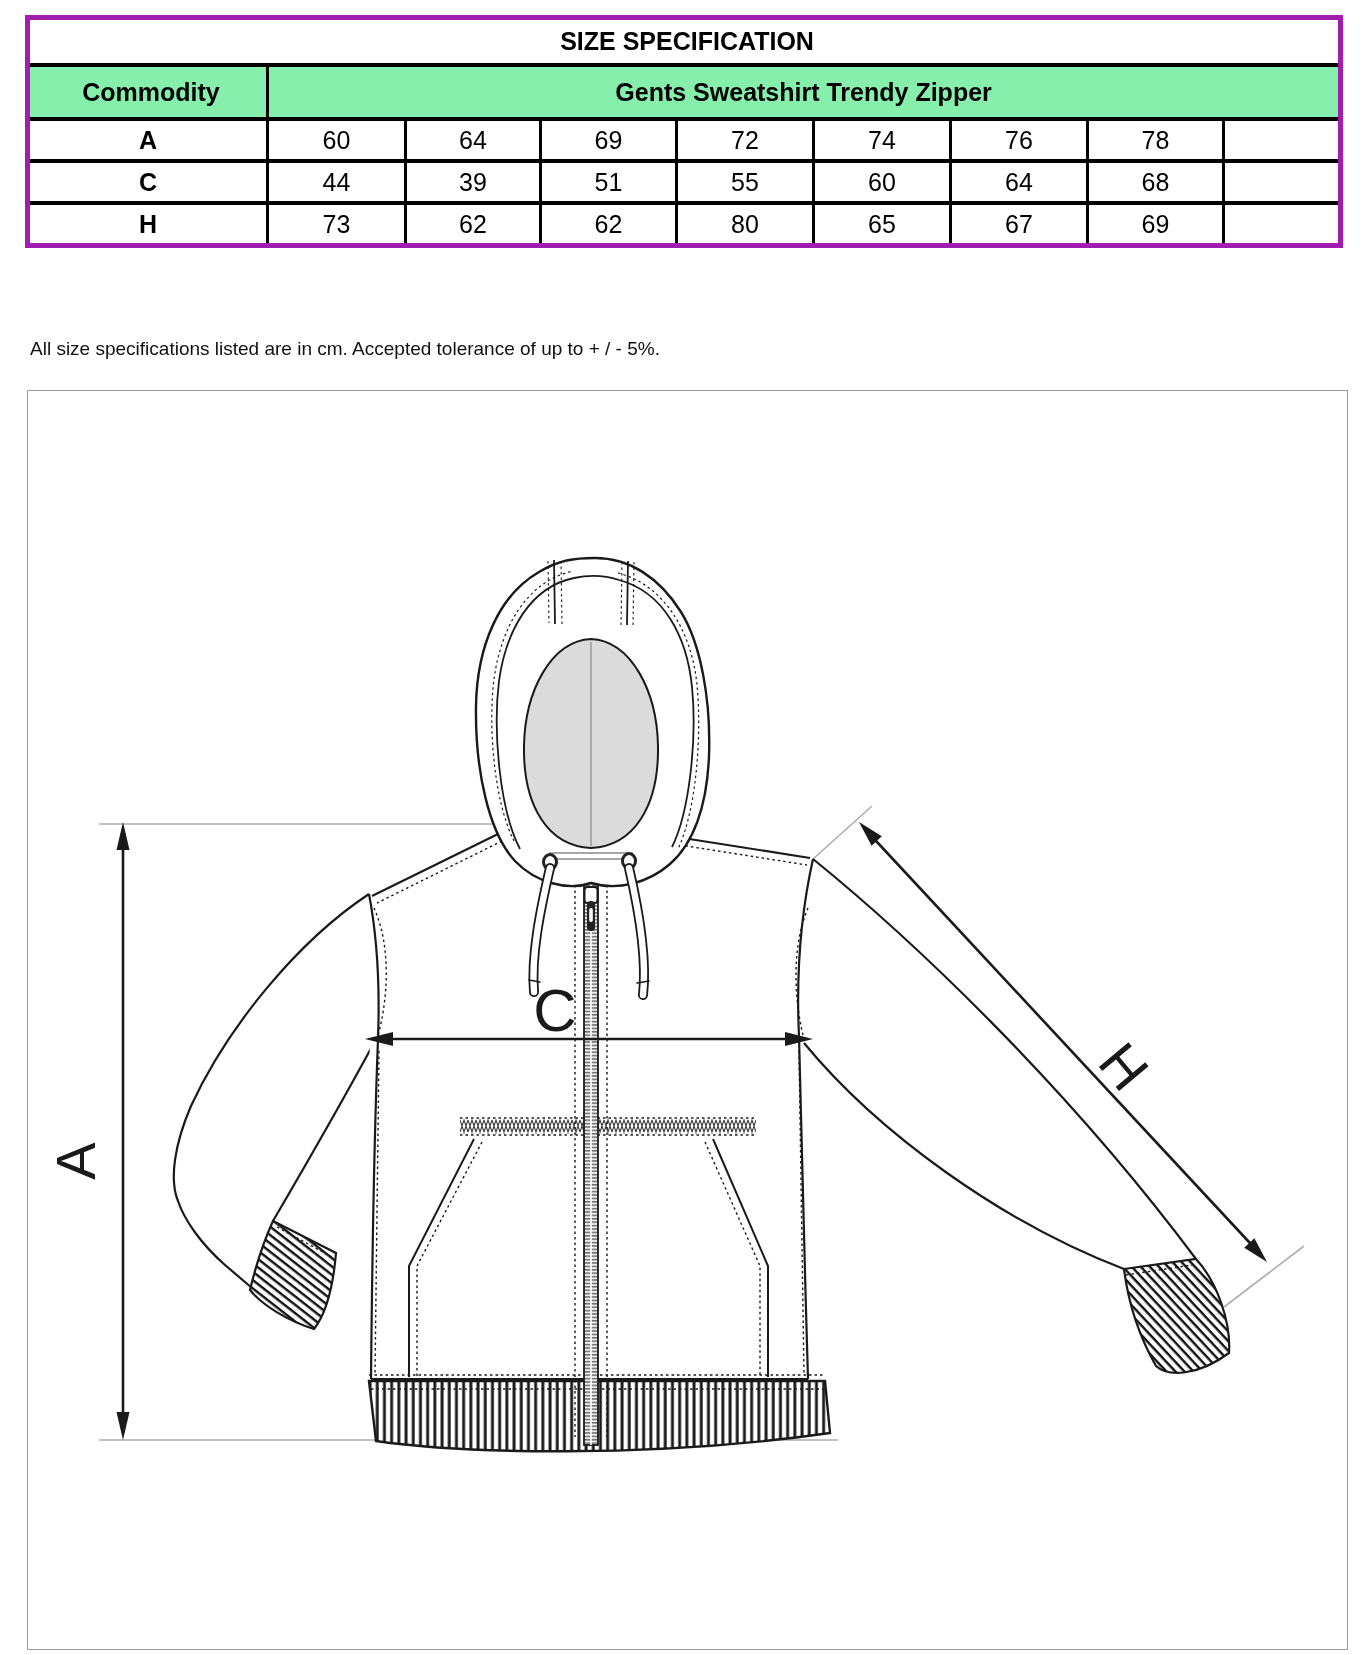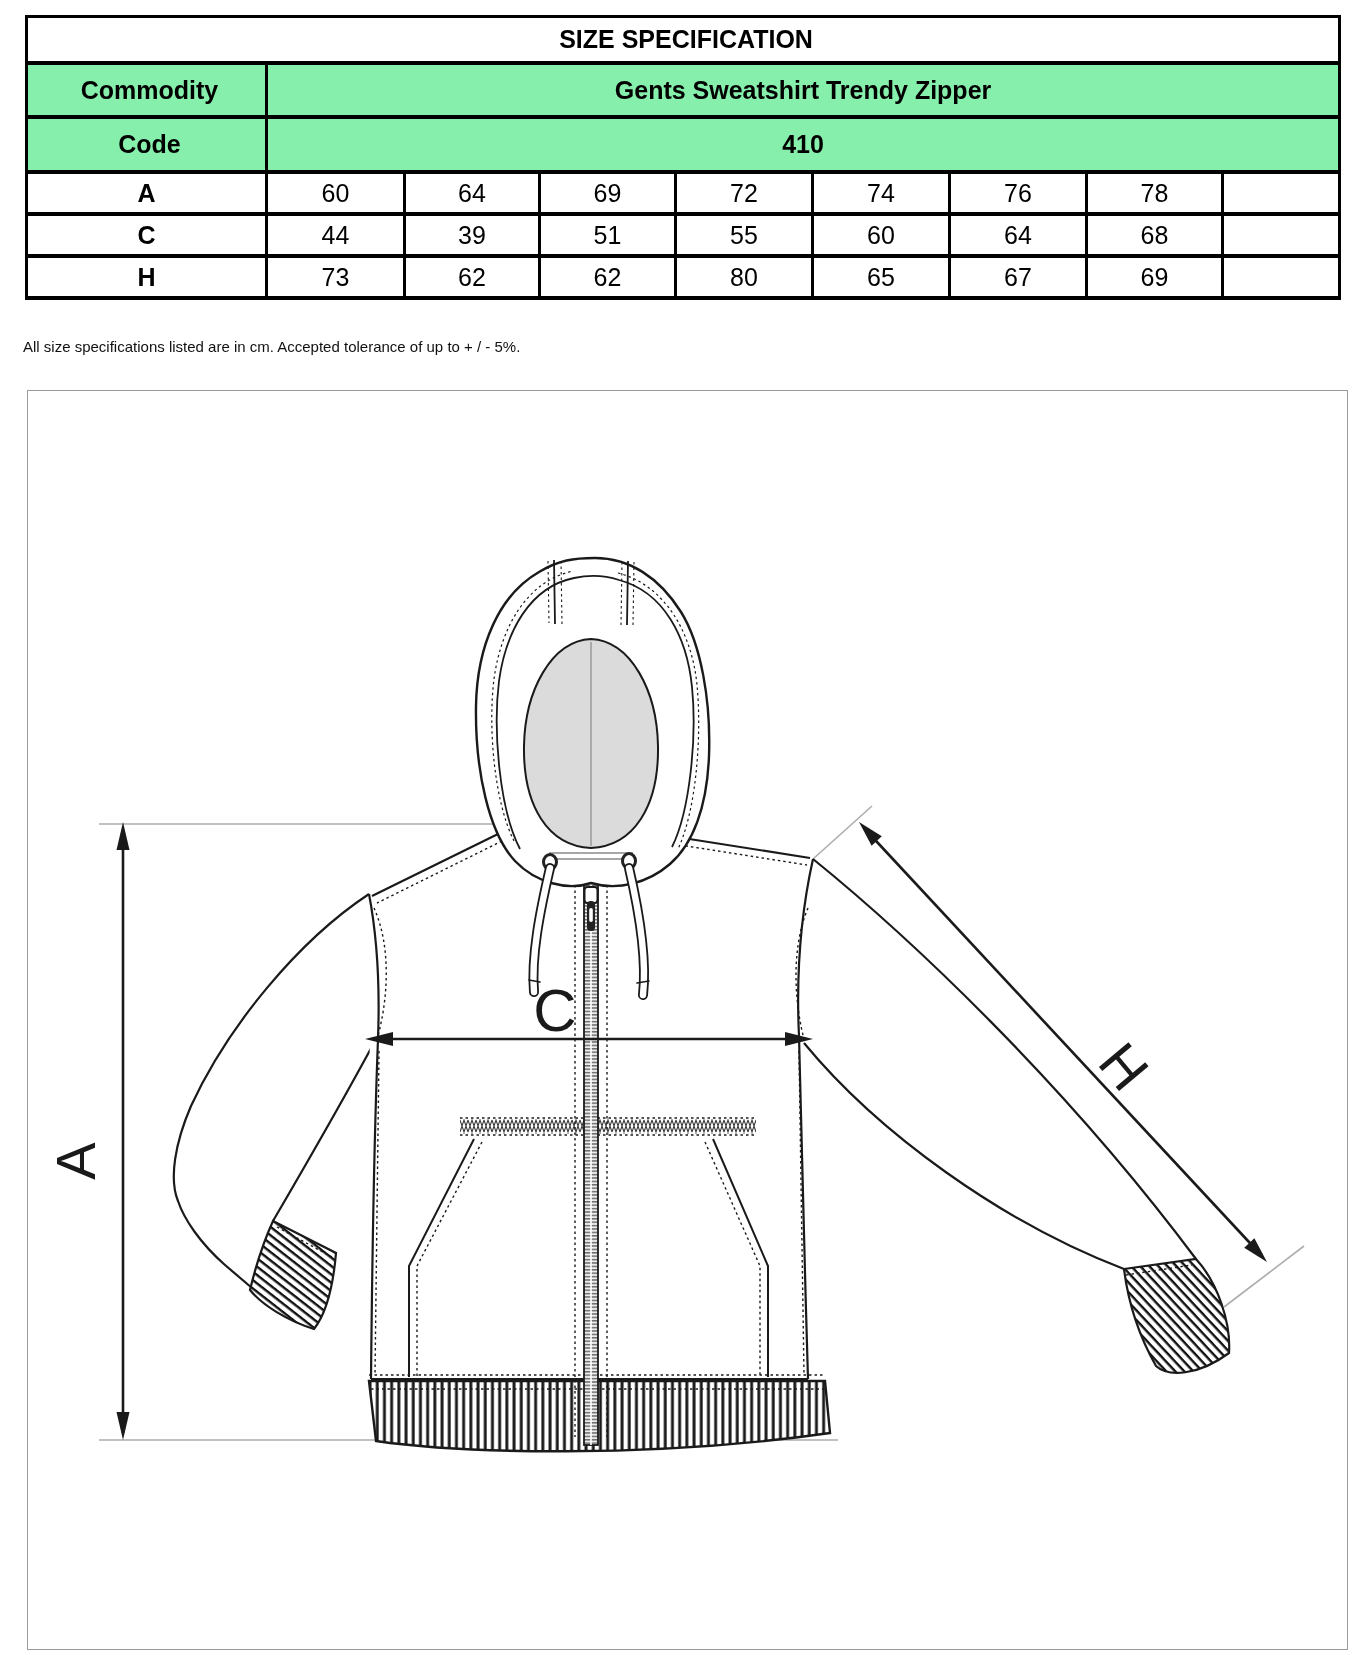--- a/index.html
+++ b/index.html
@@ -1,36 +1,36 @@
 <!DOCTYPE html>
 <html><head>
 <meta charset="utf-8">
 <style>
   html,body{margin:0;padding:0;background:#fff;}
   body{font-family:"Liberation Sans",sans-serif;color:#000;}
   #page{position:relative;width:1363px;height:1655px;background:#fff;overflow:hidden;}
 
   
   table.spec{position:absolute;left:25px;top:15px;width:1313px;border-collapse:collapse;
-             border:2px solid #a21caf;table-layout:fixed;}
+             border:5px solid #a21caf;table-layout:fixed;}
   table.spec td{border:3px solid #000;text-align:center;vertical-align:middle;
                 font-size:25px;line-height:1.05;overflow:hidden;white-space:nowrap;}
   table.spec tr{border-bottom:4px solid #000;}
   td.title-cell{font-weight:bold;text-align:left;padding-left:7px;font-size:26px;height:41px;background:#fff;}
   td.green{background:#86efac;}
   td.lab{font-weight:bold;text-align:left;padding-left:7px;font-size:26px;}
   td.bold{font-weight:bold;}
   tr.r-commodity td{height:48px;}
   tr.r-code td{height:49px;}
   tr.r-sizehdr td{height:39px;}
   tr.r-data td{height:36px;}
   tr.r-sizehdr{border-top:5px solid #000;}
 
   
-  .note{position:absolute;left:23px;top:338px;font-size:15px;color:#111;}
+  .note{position:absolute;left:30px;top:338px;font-size:19px;color:#111;}
 
   
   .figure-box{position:absolute;left:27px;top:390px;width:1319px;height:1258px;
               border:1.5px solid #9a9a9a;background:#fff;}
   .figure-box svg{display:block;width:100%;height:100%;}
 </style>
 </head>
 <body>
 
 <div id="page">
@@ -48,24 +48,20 @@
         <col style="width:117px">
     </colgroup>
     <tbody>
         <tr>
       <td colspan="9" class="title-cell">SIZE SPECIFICATION</td>
     </tr>
     <tr class="r-commodity">
       <td class="green lab">Commodity</td>
       <td colspan="8" class="green bold">Gents Sweatshirt Trendy Zipper</td>
     </tr>
-    <tr class="r-code">
-      <td class="green lab">Code</td>
-      <td colspan="8" class="green bold">410</td>
-    </tr>
     <tr class="r-data">
       <td class="bold">A</td>
       <td>60</td>
       <td>64</td>
       <td>69</td>
       <td>72</td>
       <td>74</td>
       <td>76</td>
       <td>78</td>
       <td></td>

